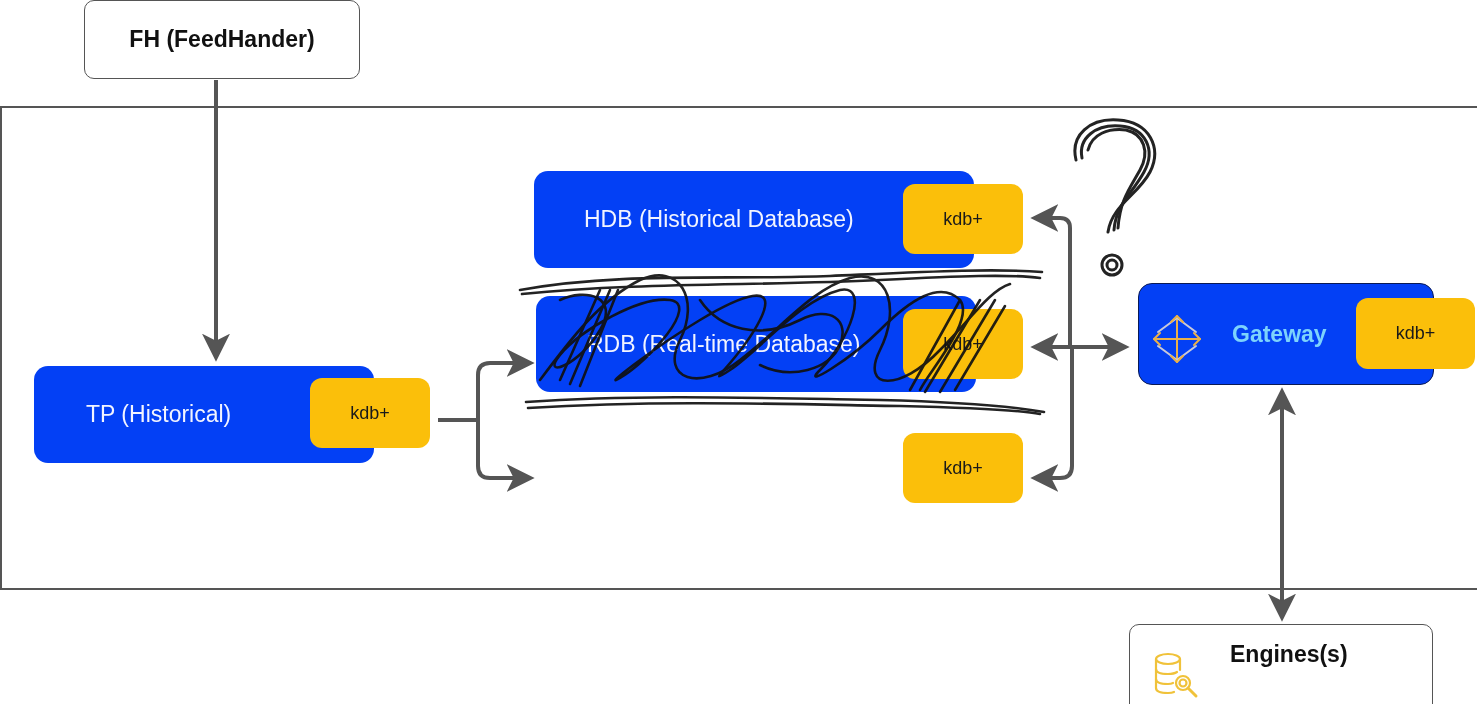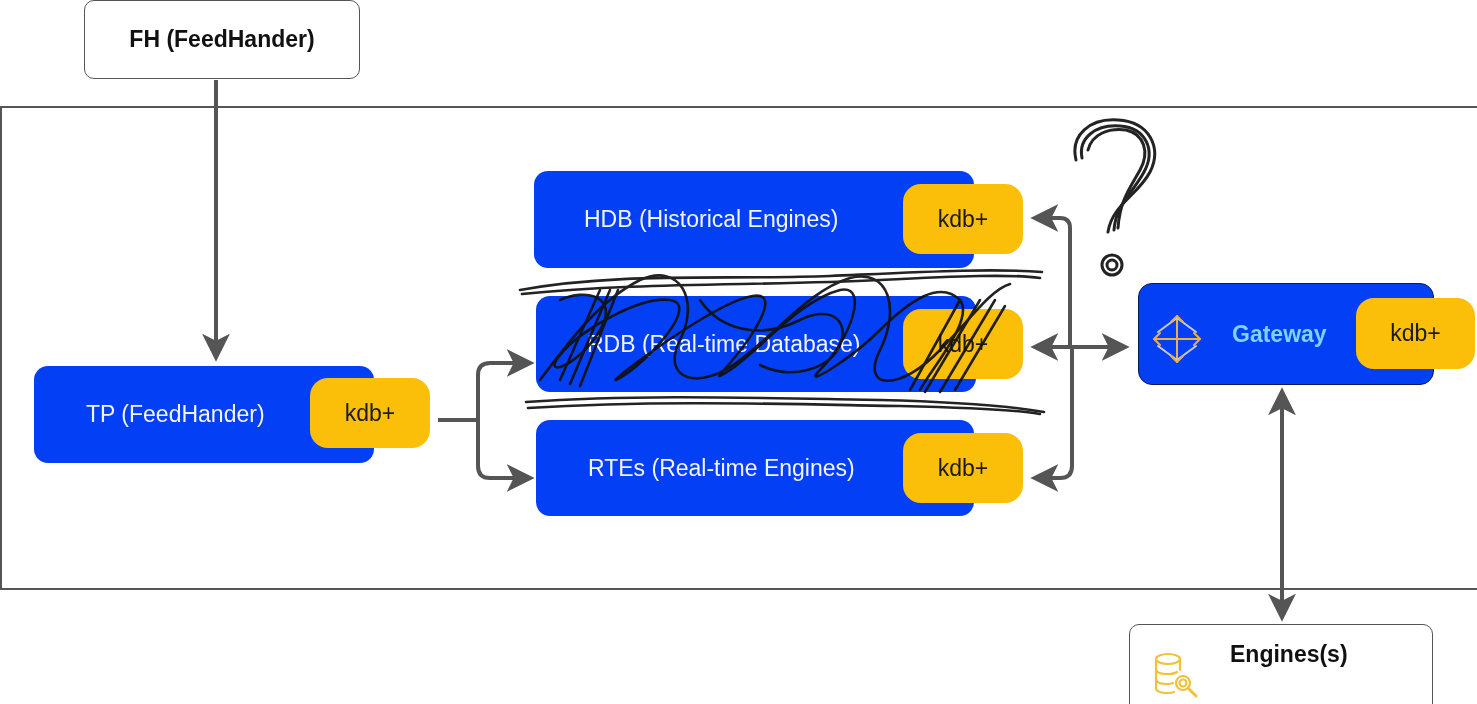--- a/index.html
+++ b/index.html
@@ -31,64 +31,61 @@
       border-radius: 14px;
       box-sizing: border-box;
       color: #f2f4ff;
       font-size: 23px;
       display: flex; align-items: center;
     }
     .blue-box .label { white-space: nowrap; }
     .kdb {
       position: absolute;
       background: #fbbf0a;
-      border-radius: 18px;
+      border-radius: 12px;
       color: #1a1a1a;
-      font-size: 23px;
+      font-size: 18px;
       display: flex; align-items: center; justify-content: center;
       box-sizing: border-box;
     }
     svg.overlay { position: absolute; left: 0; top: 0; pointer-events: none; }
     .icon { position: absolute; }
   </style>
 </head>
 <body>
 
 <div id="stage">
 
   <div class="frame"></div>
 
   <div class="white-box" style="left:84px; top:0px; width:276px; height:79px;">
     <span>FH (FeedHander)</span>
   </div>
 
   <div class="blue-box" style="left:34px; top:366px; width:340px; height:97px;">
-    <span class="label" style="margin-left:52px;">TP (FeedHander)</span>
+    <span class="label" style="margin-left:52px;">TP (Historical)</span>
   </div>
   <div class="kdb" style="left:310px; top:378px; width:120px; height:70px;">
     <span>kdb+</span>
   </div>
 
   <div class="blue-box" style="left:534px; top:171px; width:440px; height:97px;">
-    <span class="label" style="margin-left:50px;">HDB (Historical Engines)</span>
+    <span class="label" style="margin-left:50px;">HDB (Historical Database)</span>
   </div>
   <div class="kdb" style="left:903px; top:184px; width:120px; height:70px;">
     <span>kdb+</span>
   </div>
 
   <div class="blue-box" style="left:536px; top:296px; width:440px; height:96px;">
     <span class="label" style="margin-left:51px;">RDB (Real-time Database)</span>
   </div>
   <div class="kdb" style="left:903px; top:309px; width:120px; height:70px;">
     <span>kdb+</span>
   </div>
 
-  <div class="blue-box" style="left:536px; top:420px; width:438px; height:96px;">
-    <span class="label" style="margin-left:52px;">RTEs (Real-time Engines)</span>
-  </div>
   <div class="kdb" style="left:903px; top:433px; width:120px; height:70px;">
     <span>kdb+</span>
   </div>
 
   <div class="blue-box" style="left:1138px; top:283px; width:296px; height:102px; border:1.5px solid #0a1a55;">
     <span class="label" style="margin-left:93px; font-weight:bold; color:#7dd3fc;">Gateway</span>
   </div>
   <svg class="icon" style="left:1150px; top:312px;" width="54" height="54" viewBox="0 0 54 54">
     <g fill="none" stroke="#e9b04a" stroke-width="2" stroke-linecap="round" stroke-linejoin="round">
       <line x1="27" y1="4" x2="27" y2="50"></line>

